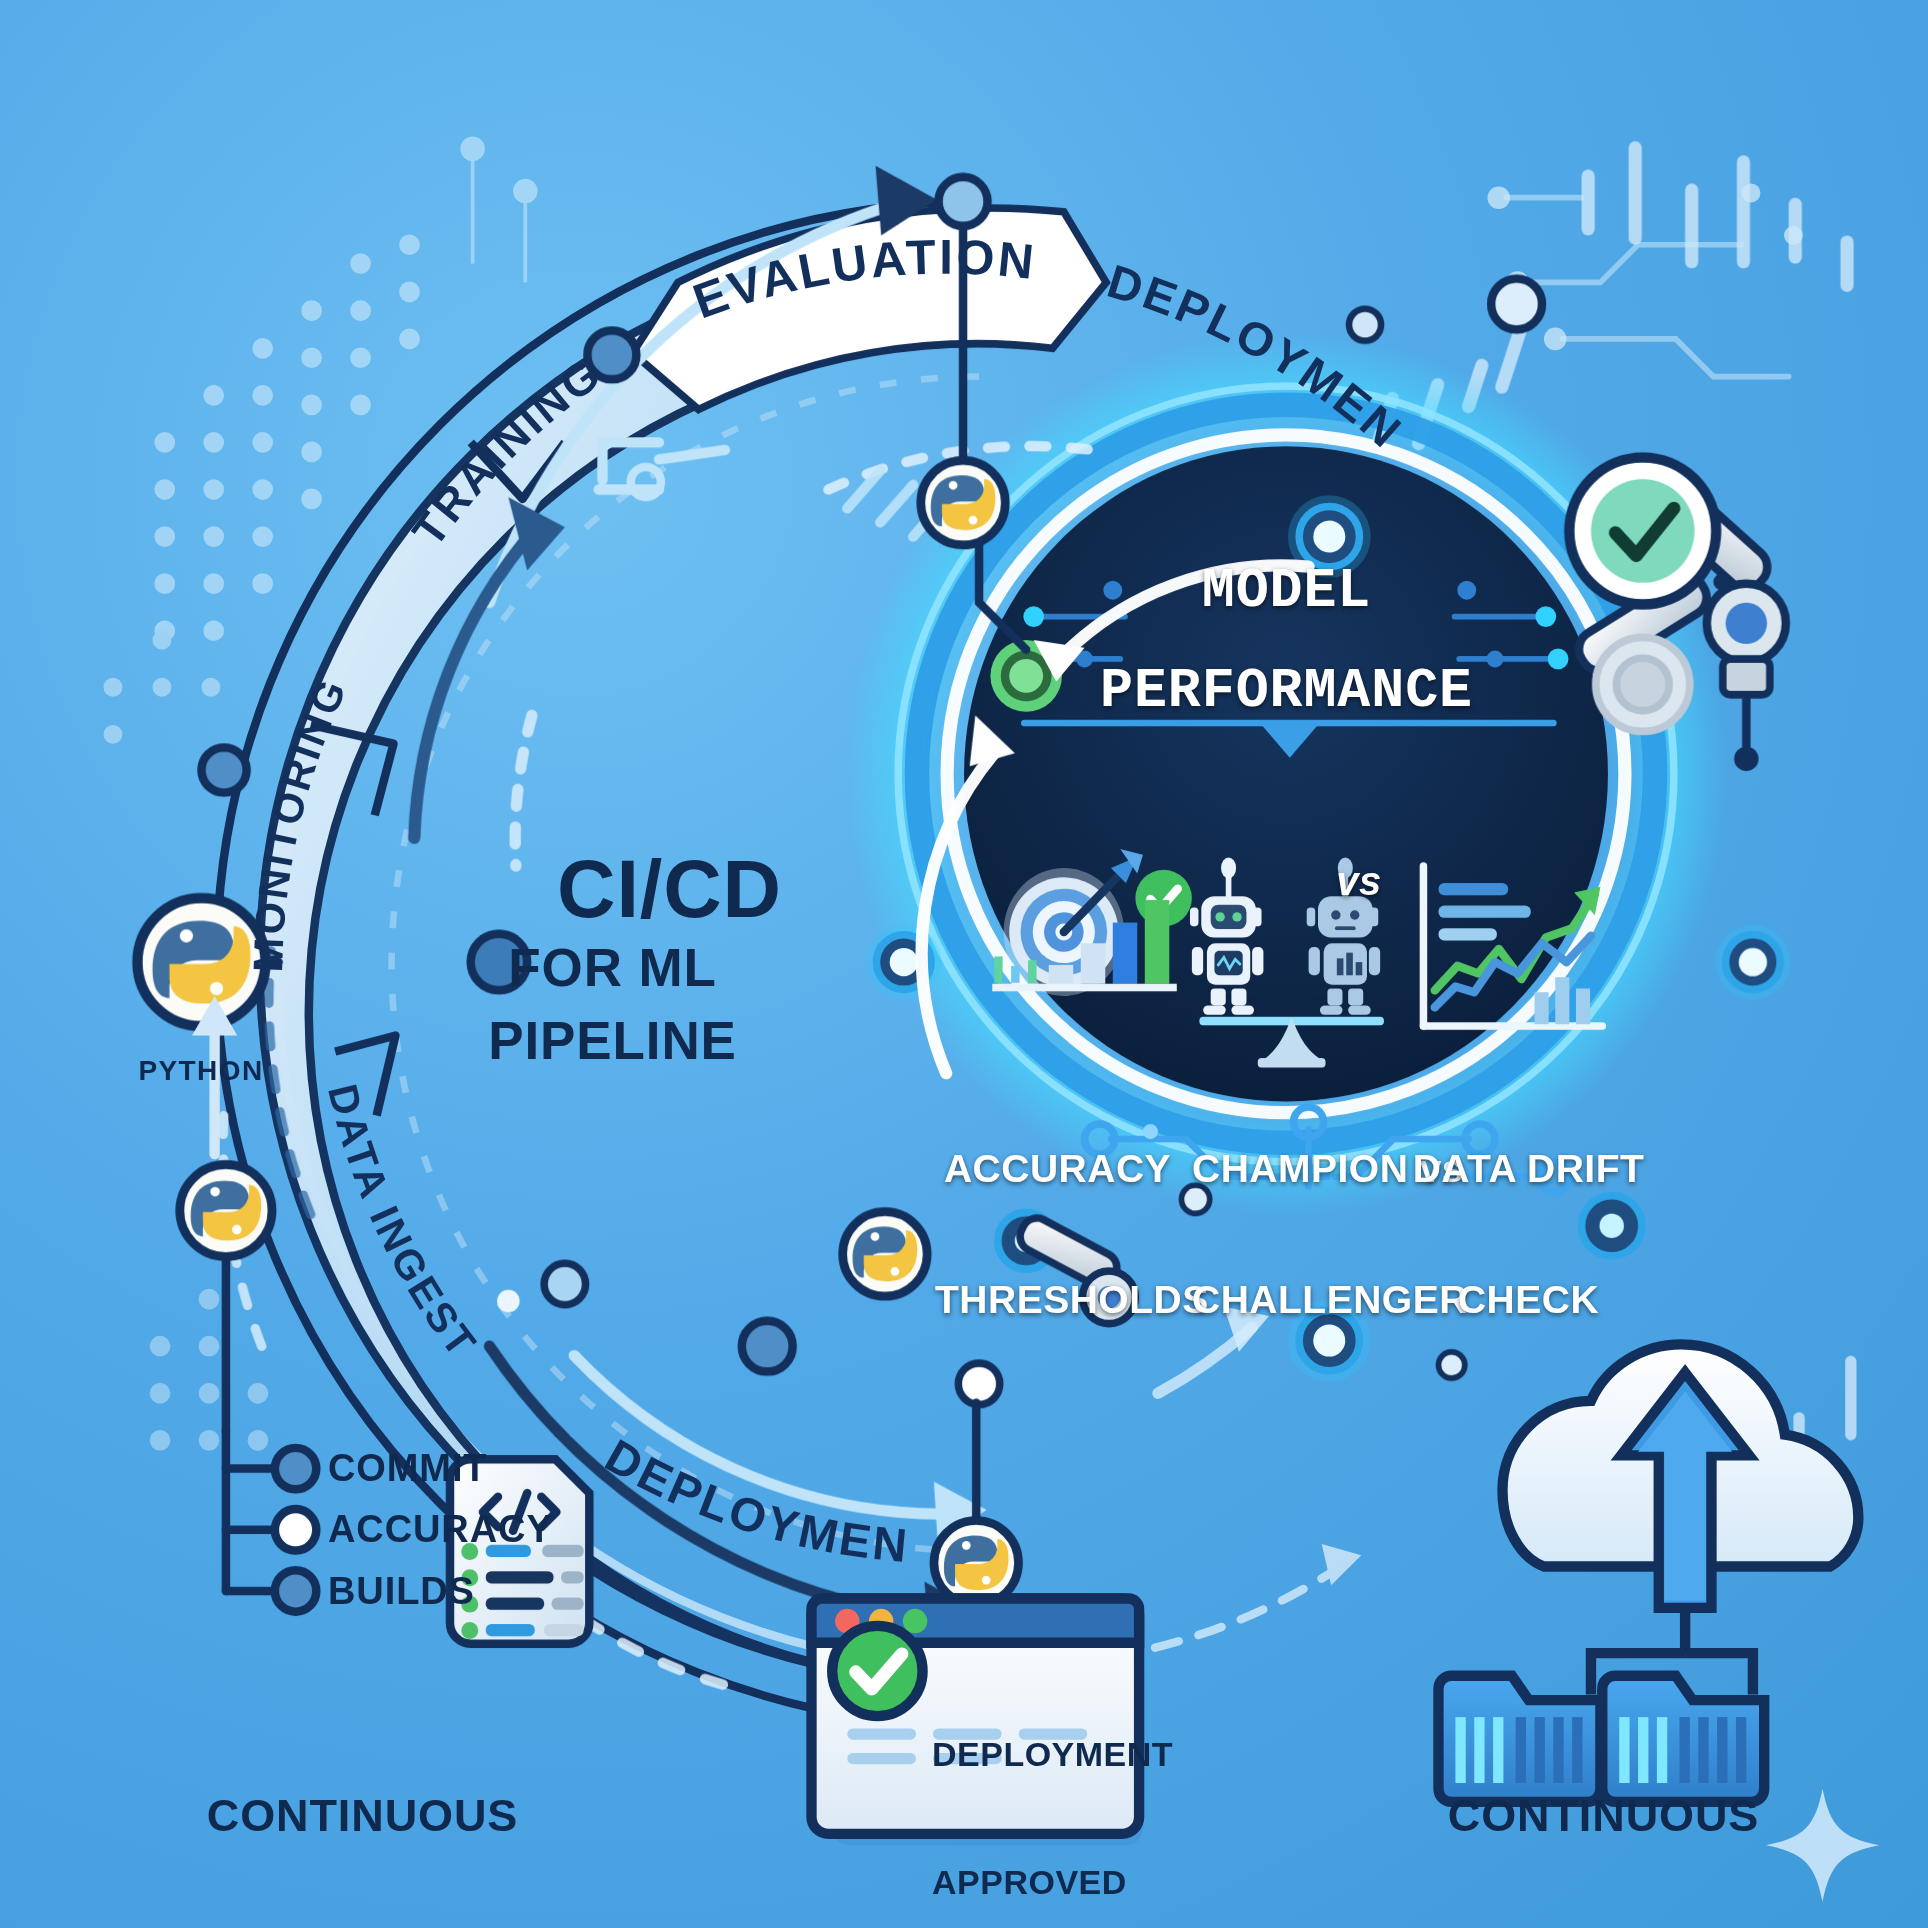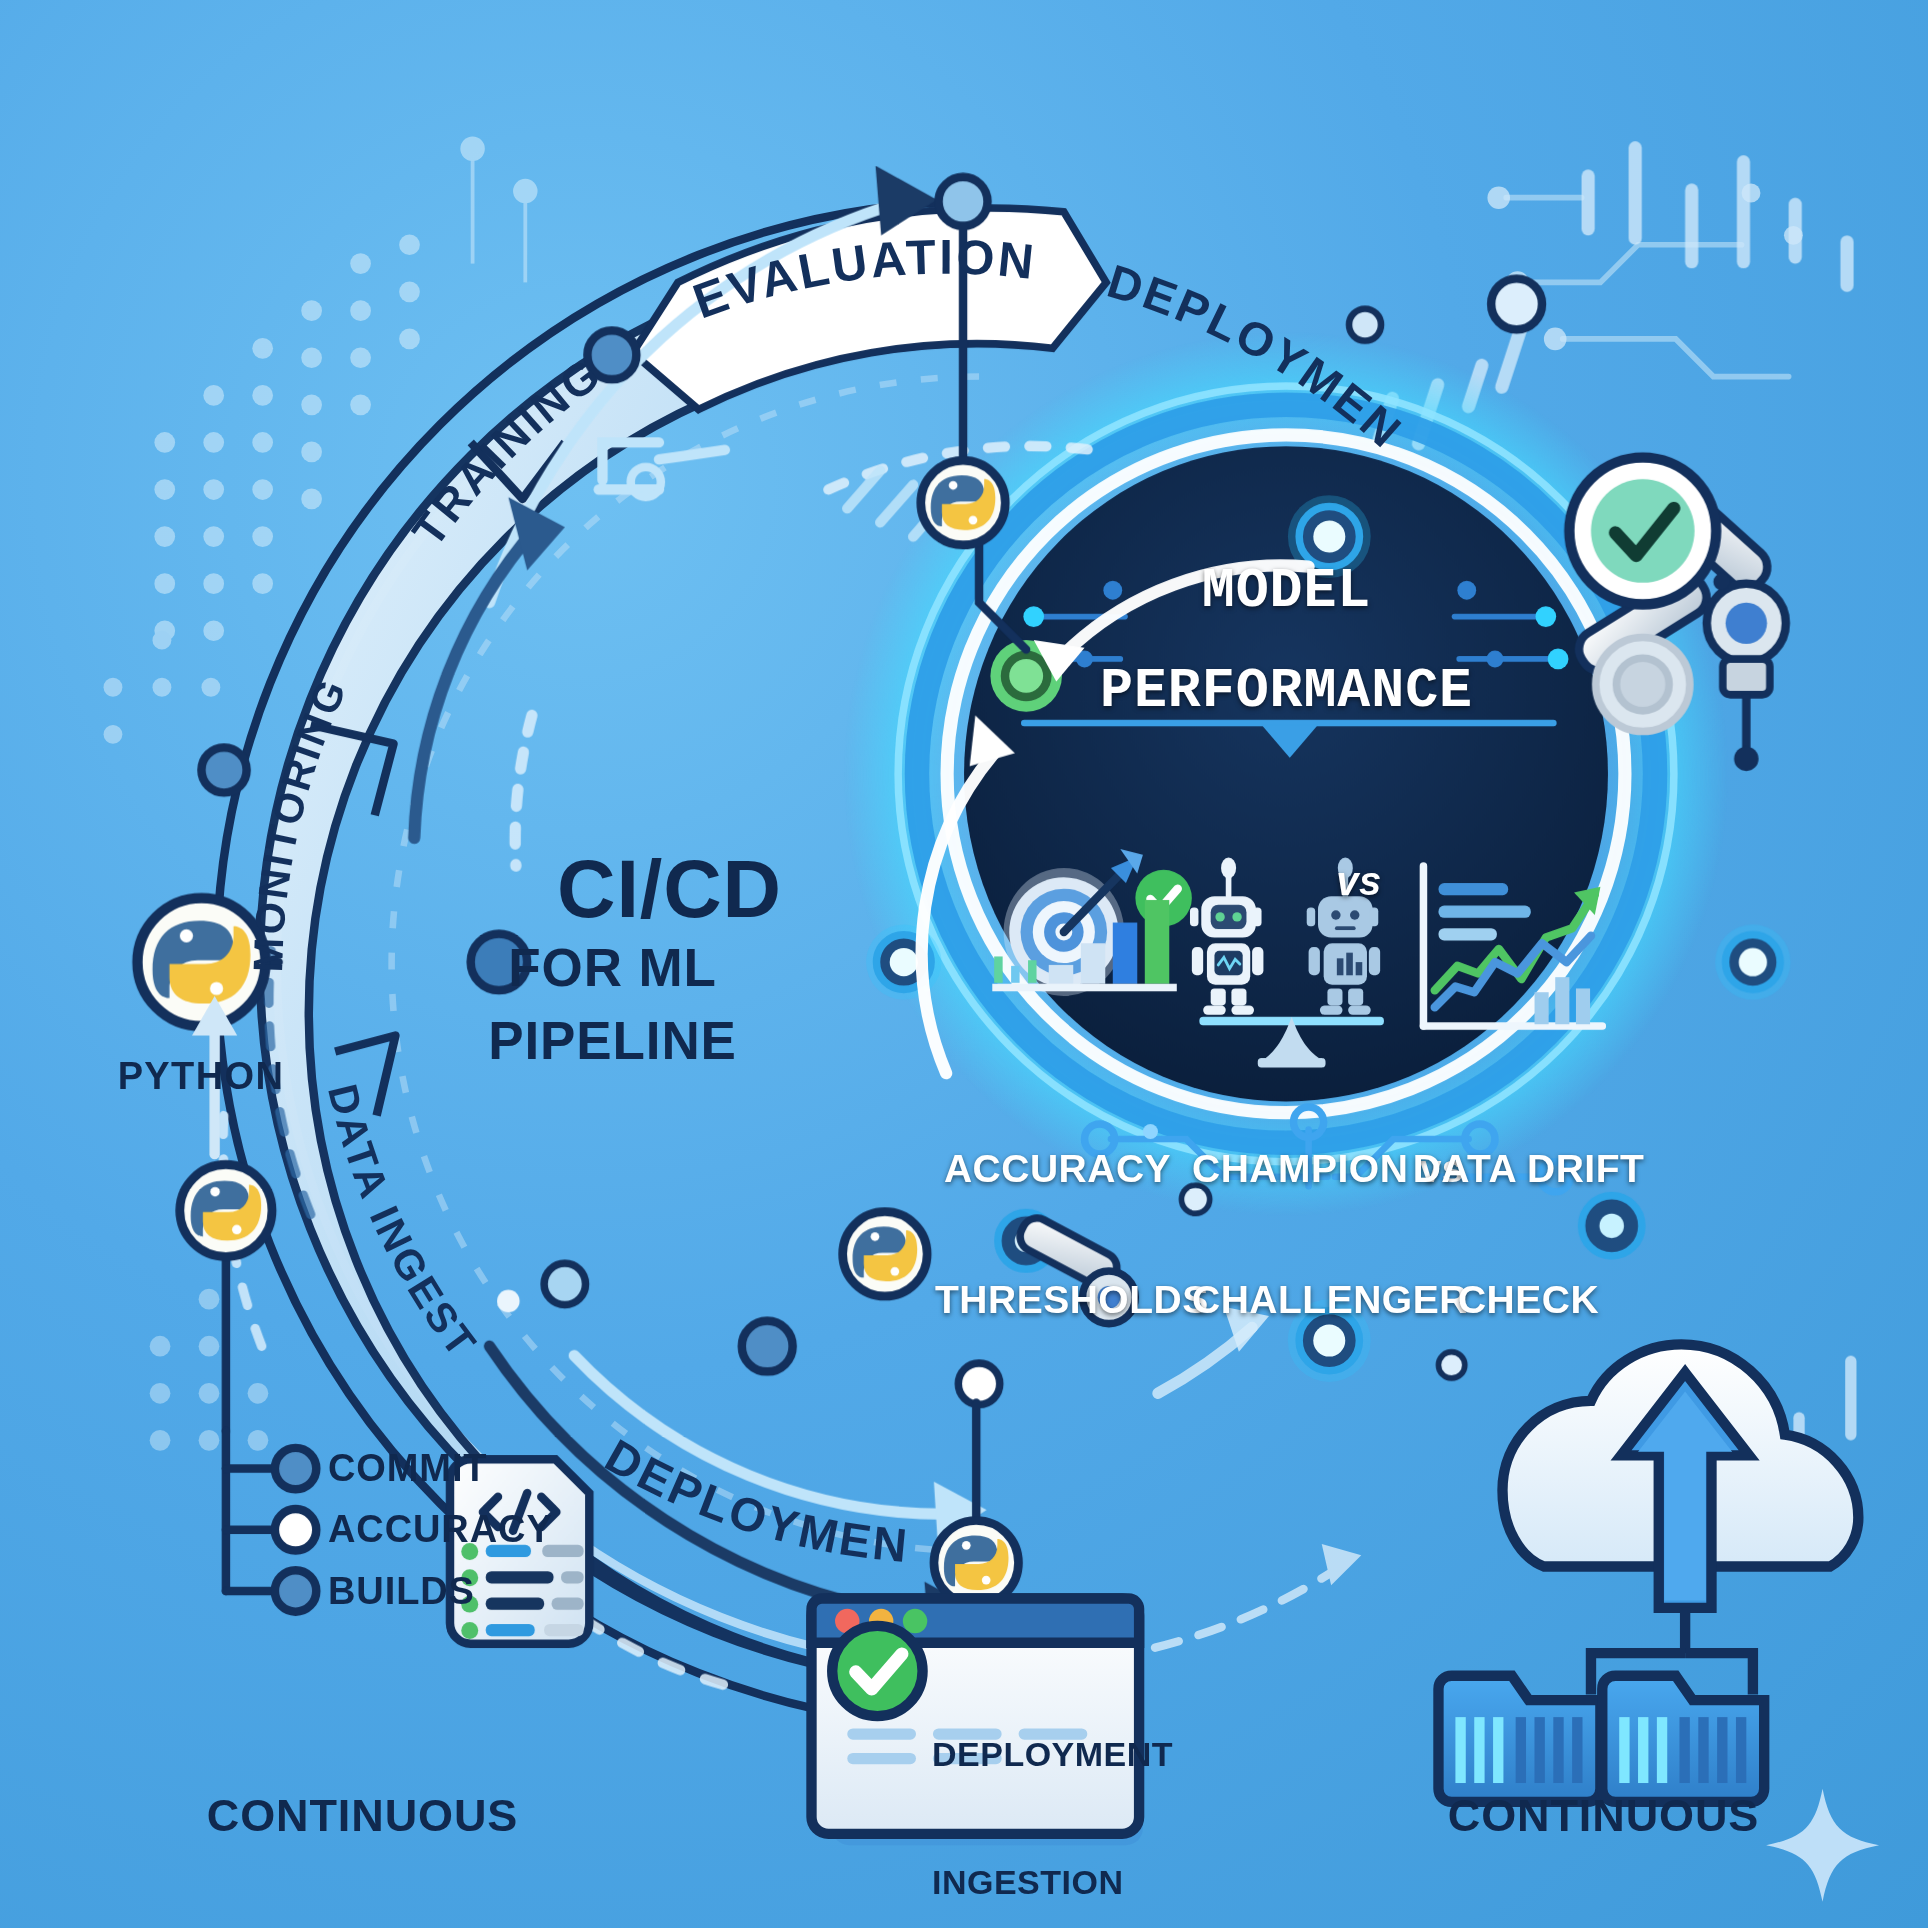--- a/index.html
+++ b/index.html
@@ -640,34 +640,34 @@
   </div>
   <div class="lbl lbl-white" style="left:1192px;top:1060px;width:254px;font-size:39px;">
     <div>CHAMPION vs</div>
     <div>CHALLENGER</div>
   </div>
   <div class="lbl lbl-white" style="left:1411px;top:1060px;width:235px;font-size:39px;">
     <div>DATA DRIFT</div>
     <div>CHECK</div>
   </div>
 
-  <div class="lbl" style="left:107px;top:1055px;width:188px;font-size:38px;letter-spacing:1.4px;">PYTHON</div>
+  <div class="lbl" style="left:107px;top:1055px;width:188px;font-size:28px;letter-spacing:1.4px;">PYTHON</div>
 
   <div class="lbl" style="left:328px;top:1447px;width:207px;font-size:38px;text-align:left;letter-spacing:0.9px;">COMMIT</div>
   <div class="lbl" style="left:328px;top:1508px;width:207px;font-size:38px;text-align:left;letter-spacing:0.9px;">ACCURACY</div>
   <div class="lbl" style="left:328px;top:1570px;width:207px;font-size:38px;text-align:left;letter-spacing:0.9px;">BUILDS</div>
 
   <div class="lbl" style="left:141px;top:1690px;width:443px;font-size:45px;letter-spacing:0.9px;">
     <div>CONTINUOUS</div>
     
   </div>
 
   <div class="lbl" style="left:932px;top:1648px;width:226px;font-size:34px;text-align:left;letter-spacing:0.5px;line-height:1.25;">
     <div>DEPLOYMENT</div>
-    <div>INGESTION</div>
+    <div>APPROVED</div>
   </div>
 
   <div class="lbl" style="left:1382px;top:1690px;width:443px;font-size:45px;letter-spacing:0.9px;">
     <div>CONTINUOUS</div>
     
   </div>
 
 </div>
 
 

